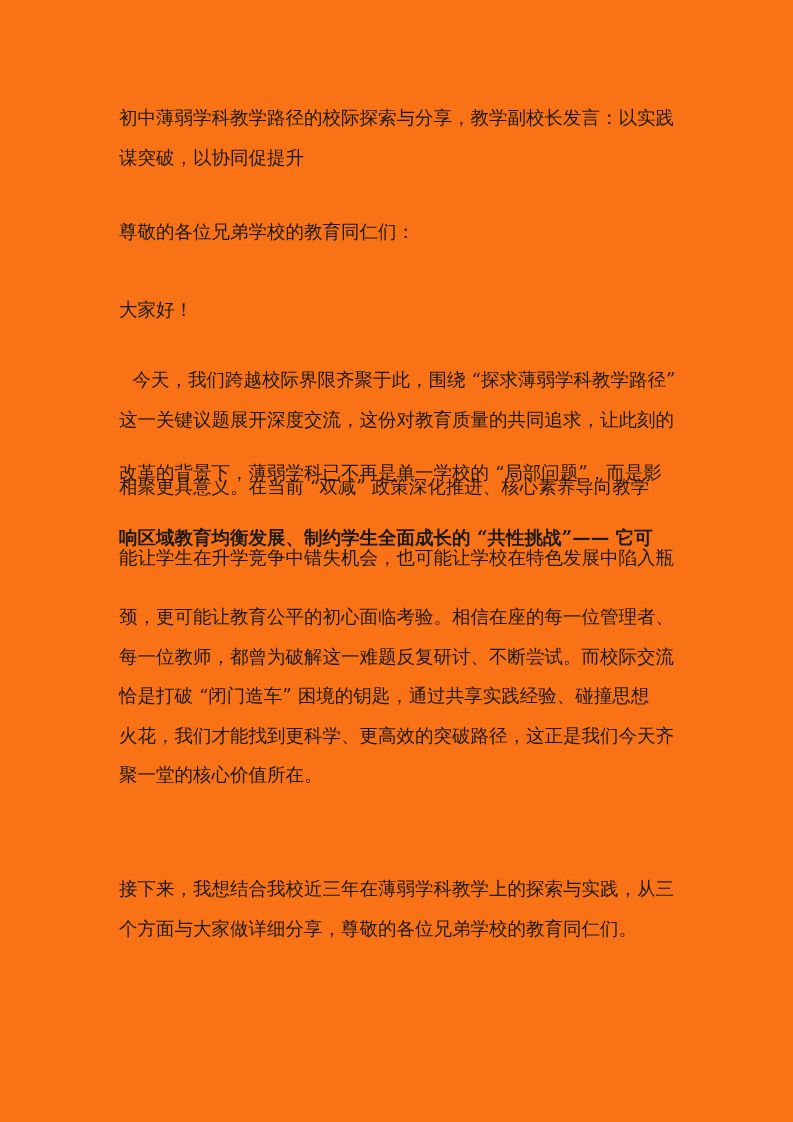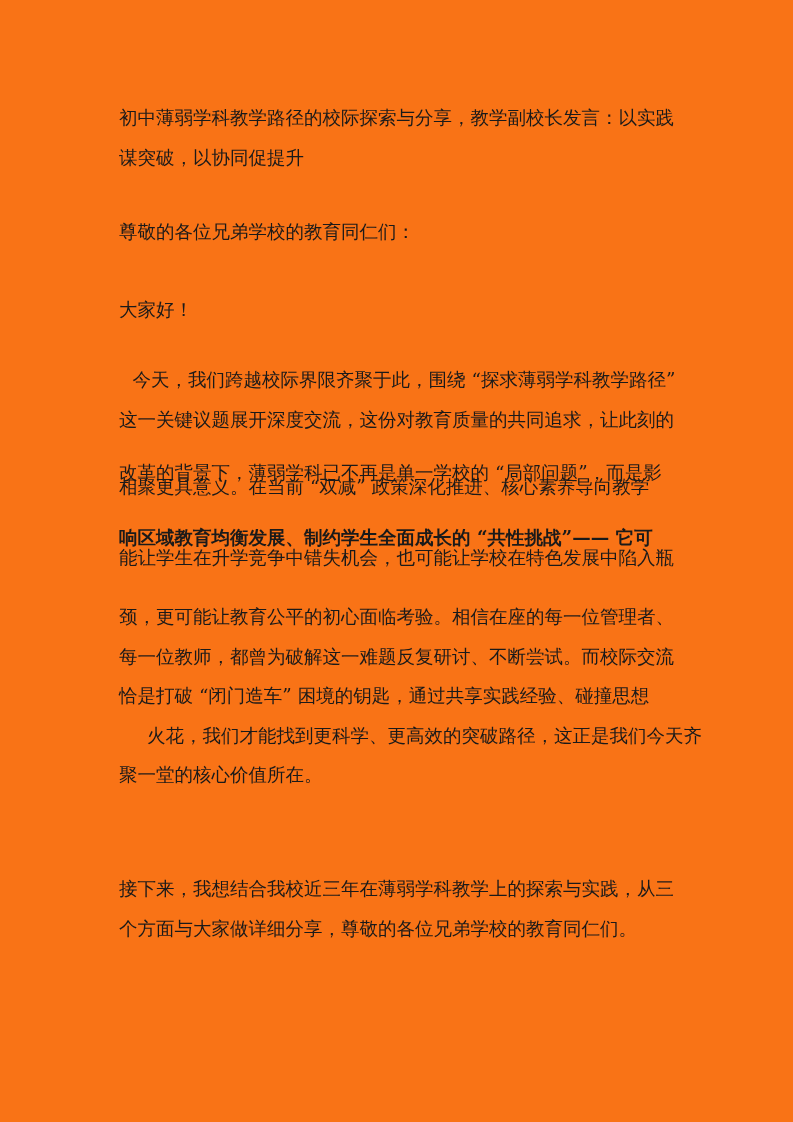--- a/index.html
+++ b/index.html
@@ -48,21 +48,21 @@
   <div>
     <div class="line" style="top:368px;text-align:center;">今天，我们跨越校际界限齐聚于此，围绕 “探求薄弱学科教学路径”</div>
     <div class="line" style="top:408px;">这一关键议题展开深度交流，这份对教育质量的共同追求，让此刻的</div>
     <div class="line" style="top:447px;margin-top:28px;">相聚更具意义。在当前 “双减” 政策深化推进、核心素养导向教学</div>
     <div class="line" style="top:461px;">改革的背景下，薄弱学科已不再是单一学校的 “局部问题”，而是影</div>
     <div class="line" style="top:526px;font-weight:bold;">响区域教育均衡发展、制约学生全面成长的 “共性挑战”—— 它可</div>
     <div class="line" style="top:546px;">能让学生在升学竞争中错失机会，也可能让学校在特色发展中陷入瓶</div>
     <div class="line" style="top:605px;">颈，更可能让教育公平的初心面临考验。相信在座的每一位管理者、</div>
     <div class="line" style="top:645px;">每一位教师，都曾为破解这一难题反复研讨、不断尝试。而校际交流</div>
     <div class="line" style="top:684px;">恰是打破 “闭门造车” 困境的钥匙，通过共享实践经验、碰撞思想</div>
-    <div class="line" style="top:724px;margin-left:28px;">火花，我们才能找到更科学、更高效的突破路径，这正是我们今天齐</div>
+    <div class="line" style="top:724px;">火花，我们才能找到更科学、更高效的突破路径，这正是我们今天齐</div>
     <div class="line" style="top:763px;">聚一堂的核心价值所在。</div>
   </div>
 
   <div>
     <div class="line" style="top:877px;">接下来，我想结合我校近三年在薄弱学科教学上的探索与实践，从三</div>
     <div class="line" style="top:917px;">个方面与大家做详细分享，尊敬的各位兄弟学校的教育同仁们。</div>
   </div>
 
 </div>
 

